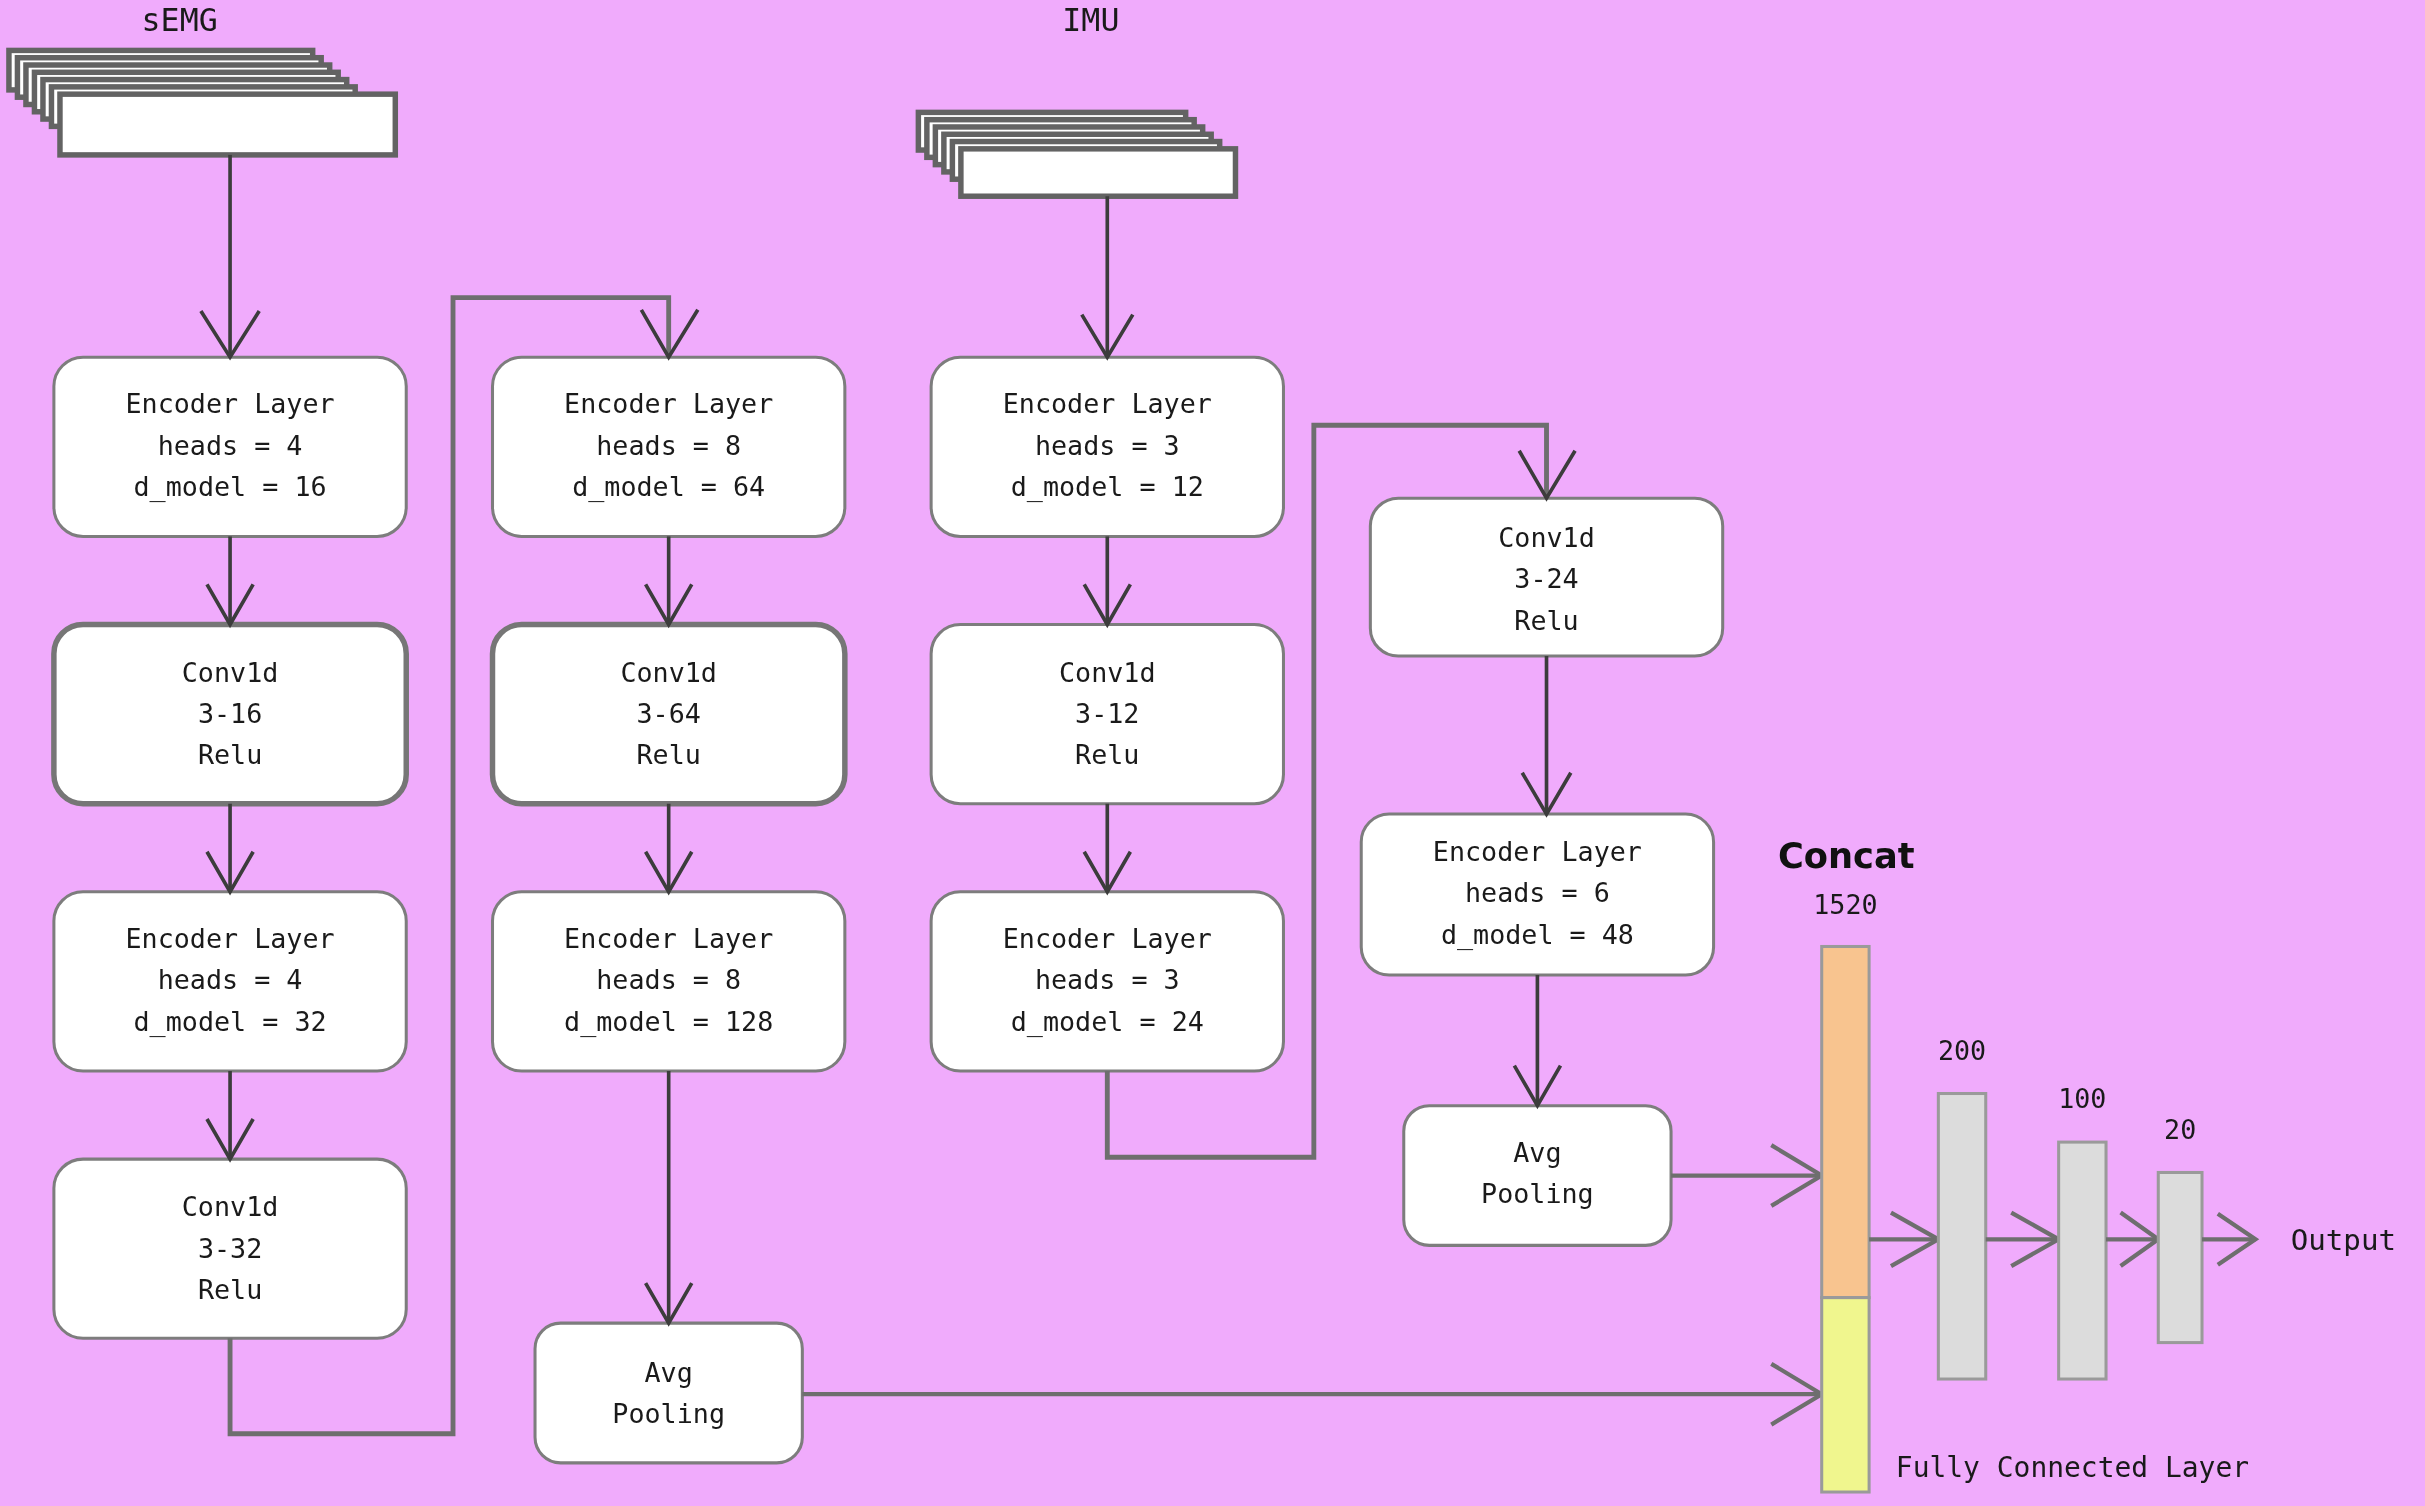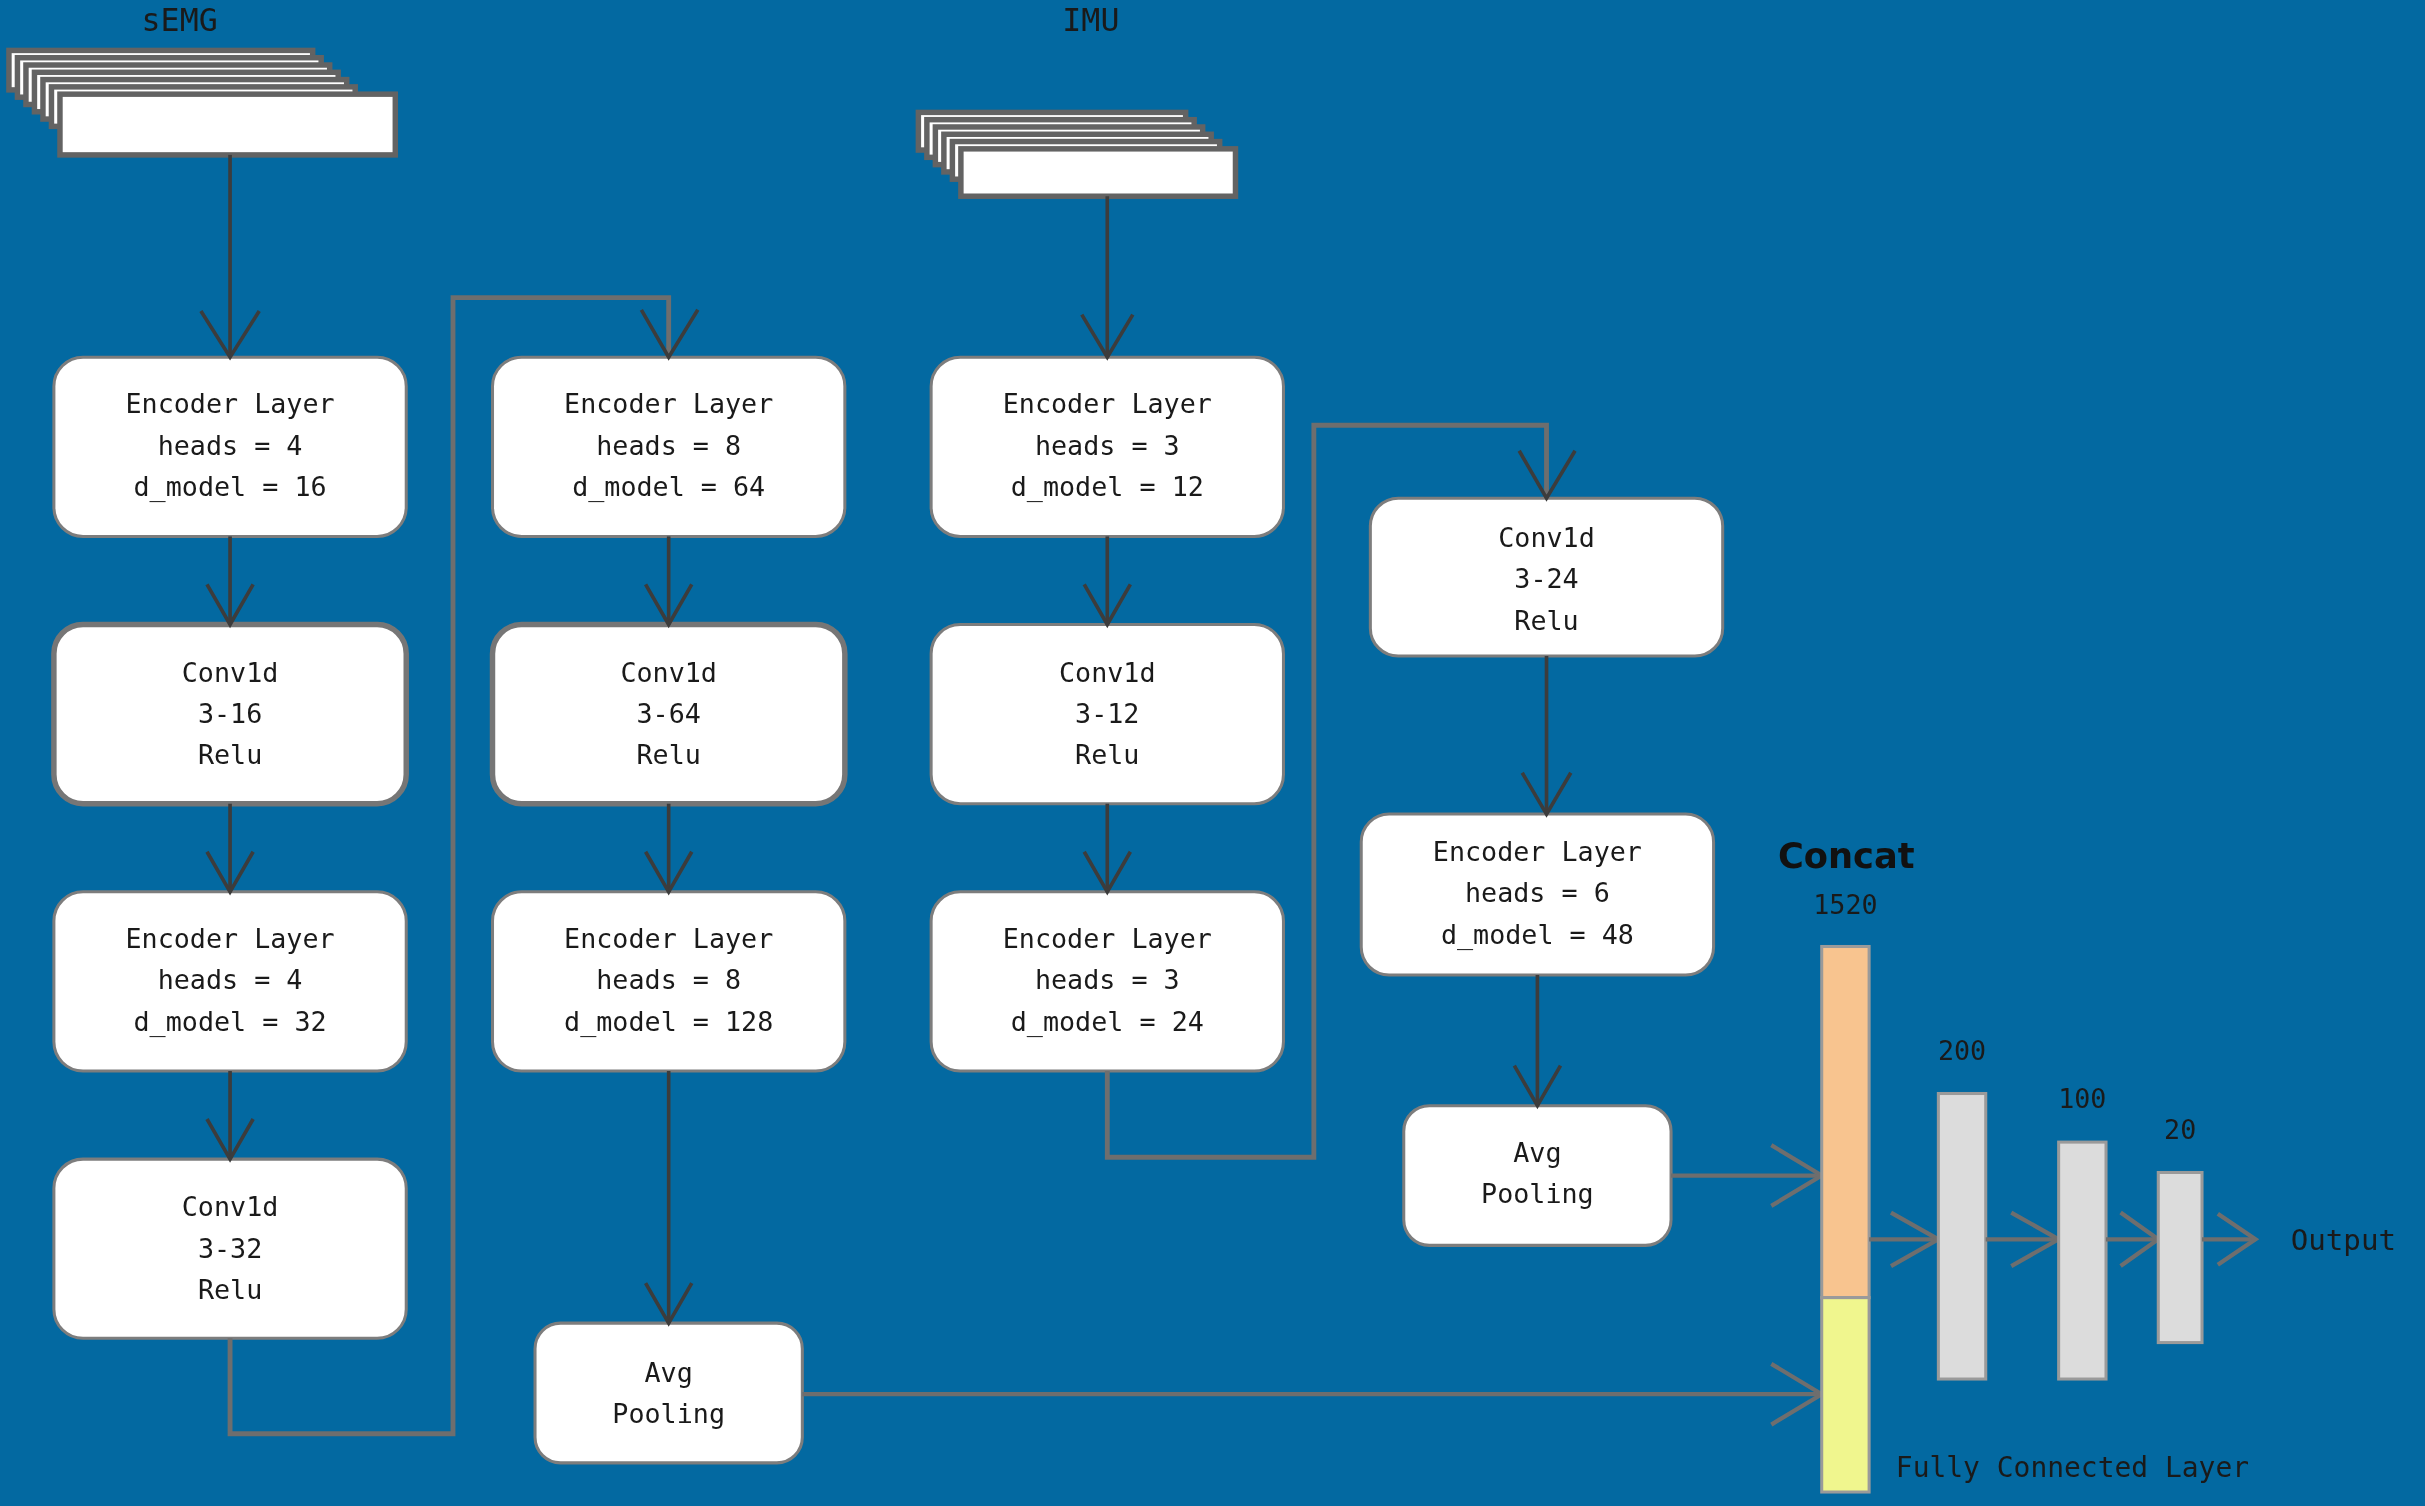--- a/index.html
+++ b/index.html
@@ -1,17 +1,17 @@
 <!DOCTYPE html>
 <html style="font-size:9.7px"><head>
 <meta charset="utf-8">
 <style>
   html,body{margin:0;padding:0;background:#ffffff;}
   body{width:2426px;height:1506px;overflow:hidden;font-family:"DejaVu Sans Mono",monospace;}
-  #stage{position:relative;width:2426px;height:1506px;background:#0369a1;}
+  #stage{position:relative;width:2426px;height:1506px;background:#f0abfc;}
   svg#diagram{position:absolute;left:0;top:0;width:2426px;height:1506px;display:block;}
   .boxtext{font-family:"DejaVu Sans Mono","Liberation Mono",monospace;font-size:44px;fill:#1a1a1a;text-anchor:middle;dominant-baseline:middle;}
   .hdr{font-family:"DejaVu Sans Mono","Liberation Mono",monospace;font-size:52px;fill:#1a1a1a;text-anchor:middle;dominant-baseline:middle;}
   .numlbl{font-family:"DejaVu Sans Mono","Liberation Mono",monospace;font-size:44px;fill:#1a1a1a;text-anchor:middle;dominant-baseline:middle;}
   .concatlbl{font-family:"DejaVu Sans","Liberation Sans",sans-serif;font-size:58px;fill:#111;text-anchor:start;dominant-baseline:middle;font-weight:600;}
   .fclbl{font-family:"DejaVu Sans Mono","Liberation Mono",monospace;font-size:46px;fill:#1a1a1a;text-anchor:start;dominant-baseline:middle;}
   .outlbl{font-family:"DejaVu Sans Mono","Liberation Mono",monospace;font-size:48px;fill:#1a1a1a;text-anchor:start;dominant-baseline:middle;}
   .rbox{fill:#ffffff;stroke:#7d7d7d;stroke-width:5;}
   .rbox-thick{fill:#ffffff;stroke:#767676;stroke-width:9;}
   .slab{fill:#ffffff;stroke:#636363;stroke-width:9;}

